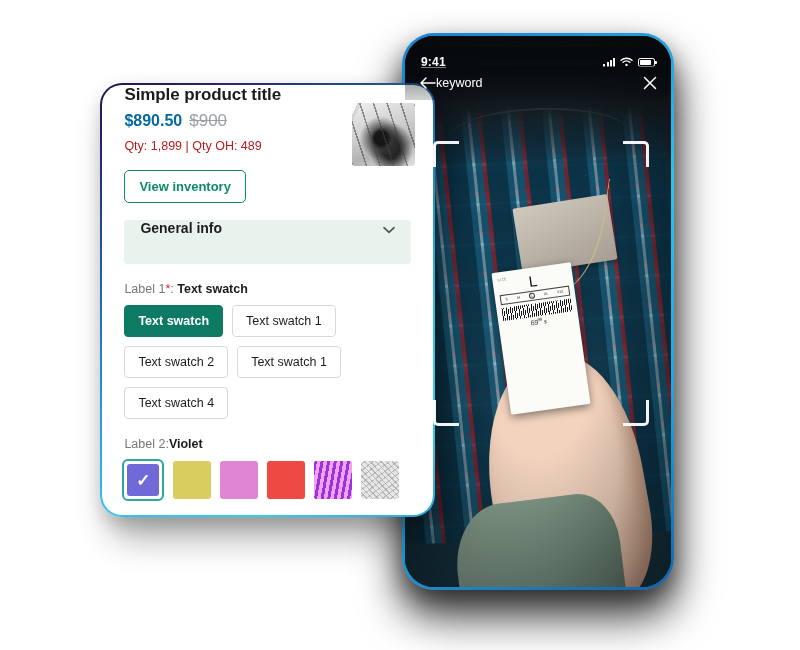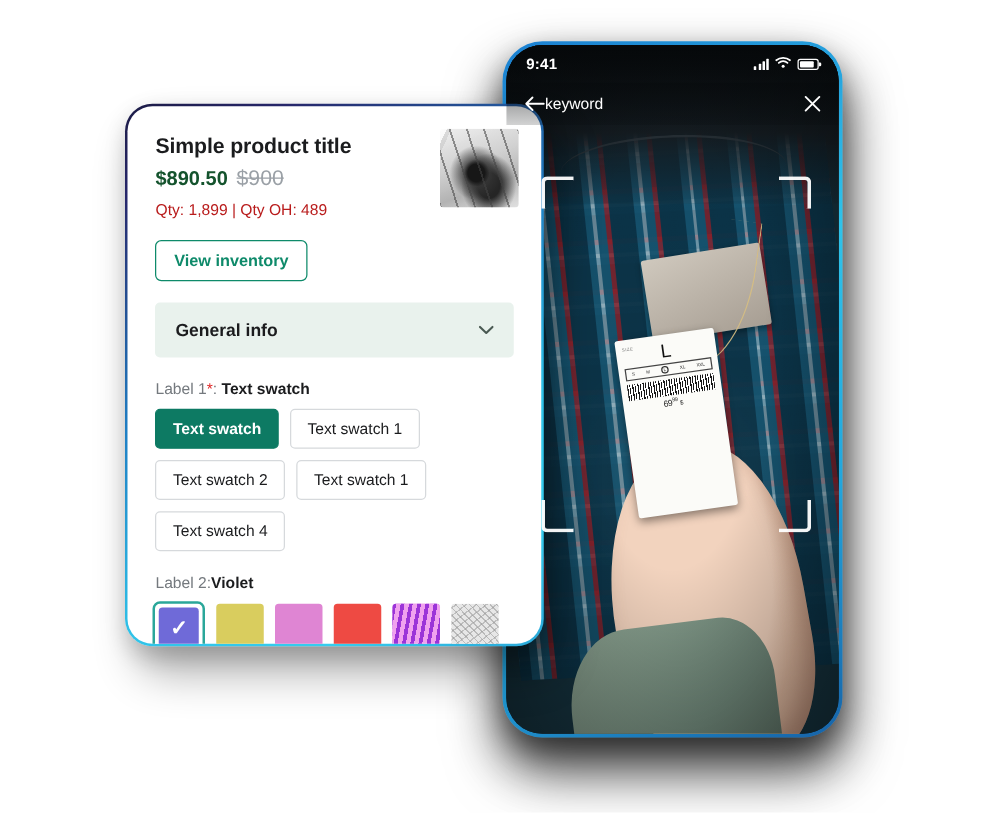--- a/index.html
+++ b/index.html
@@ -113,24 +113,25 @@
     border-bottom:1.5px solid rgba(214,190,130,.9);
     border-radius: 0 0 70% 0; transform: rotate(8deg);
   }
   .vf-vignette {
     position:absolute; inset:0;
     background: radial-gradient(ellipse at 50% 45%, rgba(0,0,0,0) 40%, rgba(0,0,0,.42) 100%);
   }
 
   
   .statusbar {
-    position: absolute; left:0; top:0; width:100%; height:30px;
+    position: absolute; left:0; top:11px; width:100%; height:30px;
     display:flex; align-items:center; justify-content:space-between;
     padding: 0 16px; color:#fff; z-index: 6;
     background: linear-gradient(180deg, rgba(5,8,10,.82), rgba(5,8,10,.30));
+    text-decoration: underline;
   }
   .sb-time { font-size:12px; font-weight:bold; letter-spacing:.2px; }
   .sb-icons { display:flex; align-items:center; gap:5px; }
   .ic-signal { display:flex; align-items:flex-end; gap:1.2px; height:9px; }
   .ic-signal i { width:2px; background:#fff; border-radius:.5px; display:block; }
   .ic-signal i:nth-child(1){height:3px}
   .ic-signal i:nth-child(2){height:5px}
   .ic-signal i:nth-child(3){height:7px}
   .ic-signal i:nth-child(4){height:9px}
   .ic-batt {
@@ -182,25 +183,25 @@
   
   .card-wrap {
     position:absolute; left:100px; top:83px; width:335px; height:434px;
     border-radius: 22px;
     padding: 2.4px;
     background: linear-gradient(150deg, #1c1b45 0%, #27276b 12%, #1f7fc4 42%, #2fc2e8 68%, #36cdee 84%, #2aa7d8 100%);
     box-shadow: 10px 22px 34px rgba(0,0,0,.30), 2px 8px 18px rgba(0,0,0,.18);
   }
   .card {
     width:100%; height:100%; background:#fff; border-radius:20px;
-    padding: 22px 22px; overflow:hidden; position:relative;
+    padding: 0 22px; overflow:hidden; position:relative;
   }
   .prod-title { font-size:17px; font-weight:bold; color:#1b1c1e; letter-spacing:-.1px; }
   .price-row { display:flex; align-items:baseline; gap:7px; margin-top:6px; }
-  .price-now { font-size:16px; font-weight:bold; color:#14532d; }
+  .price-now { font-size:16px; font-weight:bold; color:#0369a1; }
   .price-old { font-size:17px; color:#9aa0a6; text-decoration: line-through; }
   .qty-row { margin-top:8px; font-size:12.5px; color:#b91c1c; }
   .thumb {
     position:absolute; right:18px; top:18px; width:63px; height:63px;
     border-radius:3px; overflow:hidden;
     background:
       linear-gradient(115deg, rgba(255,255,255,.55) 0 6%, rgba(120,120,120,.15) 6% 10%, rgba(255,255,255,0) 10%),
       repeating-linear-gradient(72deg, rgba(70,70,70,.55) 0 1.5px, rgba(255,255,255,0) 1.5px 13px),
       radial-gradient(ellipse at 46% 56%, #1d1d1d 0 14%, rgba(60,60,60,.75) 22%, rgba(190,190,190,0) 44%),
       radial-gradient(ellipse at 62% 72%, #2a2a2a 0 16%, rgba(110,110,110,0) 40%),
@@ -208,21 +209,21 @@
     filter: grayscale(1) contrast(1.06);
   }
   .inv-btn {
     margin-top:17px; display:inline-block;
     border: 1.4px solid #0e8a6a; color:#0e8a6a; background:#fff;
     border-radius:5px; padding:8px 14px; font-size:13px; font-weight:bold;
     cursor:pointer;
   }
   .accordion {
     margin-top:17px; height:44px; background:#e9f2ed; border-radius:4px;
-    display:flex; align-items:center; justify-content:space-between;
+    display:flex; align-items:flex-start; justify-content:space-between;
     padding: 0 16px; cursor:pointer;
   }
   .acc-label { font-size:14px; font-weight:bold; color:#1b1c1e; }
   .lbl-line { margin-top:18px; font-size:12.5px; color:#74797e; }
   .lbl-line b { color:#1b1c1e; font-size:12.5px; }
   .req { color:#e02424; }
   .chip-row { display:flex; flex-wrap:wrap; gap:9px; margin-top:9px; }
   .chip {
     border:1px solid #d6d9dc; background:#fff; color:#1b1c1e;
     border-radius:4px; padding:8px 13px; font-size:12.5px; cursor:pointer;

